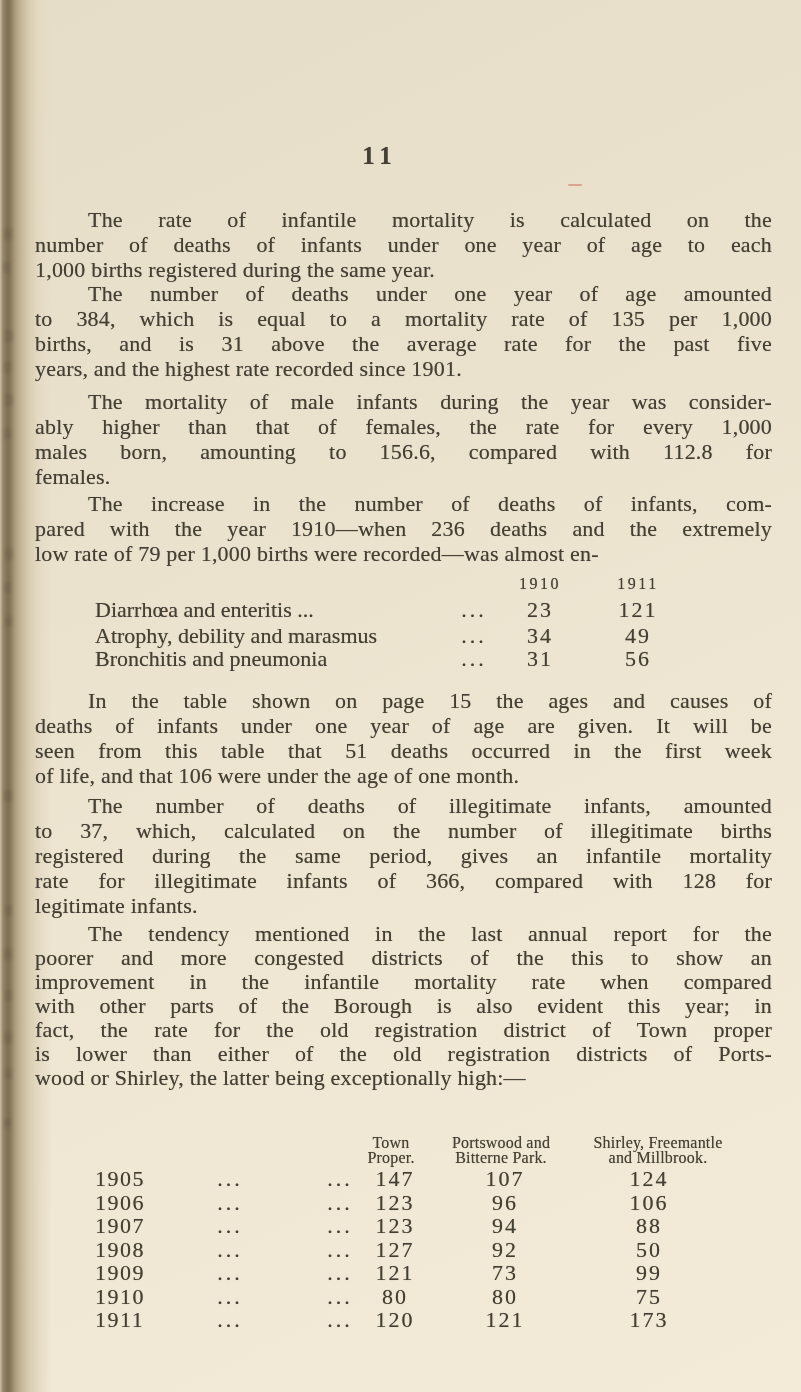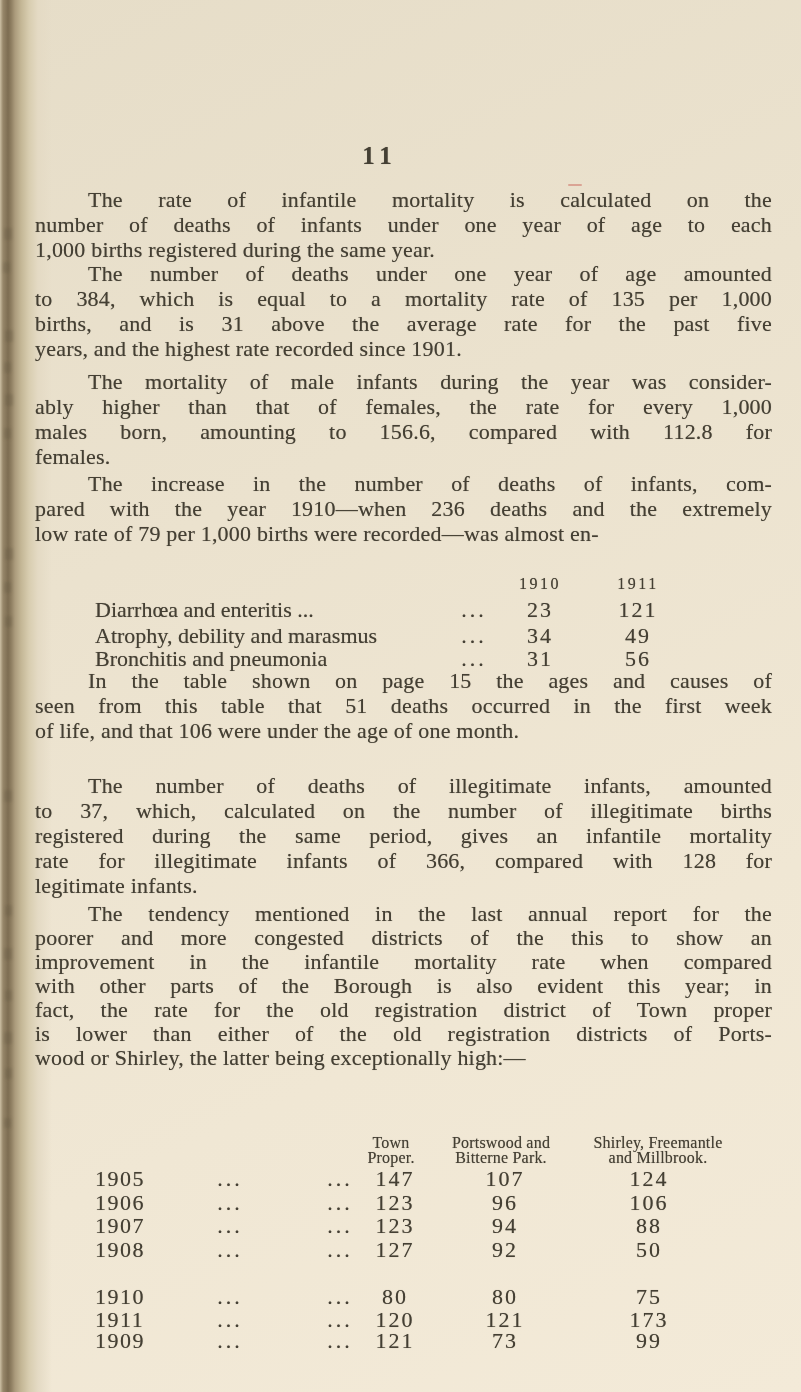--- a/index.html
+++ b/index.html
@@ -24,21 +24,21 @@
   .gm{position:absolute;background:rgba(96,86,64,.28);filter:blur(1.5px);border-radius:2px;}
   .redspeck{position:absolute;left:568px;top:184px;width:14px;height:2px;background:rgba(200,90,80,.45);filter:blur(.6px);border-radius:2px;}
 
   .ink{text-shadow:0 0 .7px rgba(64,59,48,.55);}
   #page-number{
     position:absolute;left:0;top:142px;width:760px;
     text-align:center;font-size:25px;letter-spacing:6px;font-weight:bold;
   }
   .para{position:absolute;left:35px;width:737px;font-size:22px;line-height:25px;letter-spacing:.2px;}
   .para .ln{text-align:justify;text-align-last:justify;}
-  .para .ln:first-child{padding-left:53px;}
+  .para .ln:first-child{padding-left:53px;margin-top:20px;}
   .para .ln:last-child{text-align:left;text-align-last:left;}
   .para.tight{line-height:24px;}
 
   
   .t1{position:absolute;left:35px;width:737px;font-size:22px;}
   .t1 .hdr{position:absolute;top:575px;left:0;width:737px;height:20px;font-size:16px;letter-spacing:2.5px;}
   .t1 .hdr span{position:absolute;text-align:center;}
   .t1 .h1{left:462px;width:86px;}
   .t1 .h2{left:558px;width:90px;}
   .t1 .row{position:absolute;left:0;width:737px;height:25px;}
@@ -136,20 +136,21 @@
     <div class="row" style="top:646px;">
       <span class="lbl">Bronchitis and pneumonia</span>
       <span class="dts">...</span>
       <span class="v1">31</span>
       <span class="v2">56</span>
     </div>
   </div>
 
   <div class="para ink" style="top:668px;">
     <div class="ln">In the table shown on page 15 the ages and causes of</div>
+    <div class="ln">deaths of infants under one year of age are given.  It will be</div>
     <div class="ln">seen from this table that 51 deaths occurred in the first week</div>
     <div class="ln">of life, and that 106 were under the age of one month.</div>
   </div>
 
   <div class="para ink" style="top:773px;">
     <div class="ln">The number of deaths of illegitimate infants, amounted</div>
     <div class="ln">to 37, which, calculated on the number of illegitimate births</div>
     <div class="ln">registered during the same period, gives an infantile mortality</div>
     <div class="ln">rate for illegitimate infants of 366, compared with 128 for</div>
     <div class="ln">legitimate infants.</div>
@@ -207,21 +208,21 @@
       <span class="c3">88</span>
     </div>
     <div class="row" style="top:1237px;">
       <span class="yr">1908</span>
       <span class="d1">...</span>
       <span class="d2">...</span>
       <span class="c1">127</span>
       <span class="c2">92</span>
       <span class="c3">50</span>
     </div>
-    <div class="row" style="top:1328px;">
+    <div class="row" style="top:1260px;">
       <span class="yr">1909</span>
       <span class="d1">...</span>
       <span class="d2">...</span>
       <span class="c1">121</span>
       <span class="c2">73</span>
       <span class="c3">99</span>
     </div>
     <div class="row" style="top:1284px;">
       <span class="yr">1910</span>
       <span class="d1">...</span>

